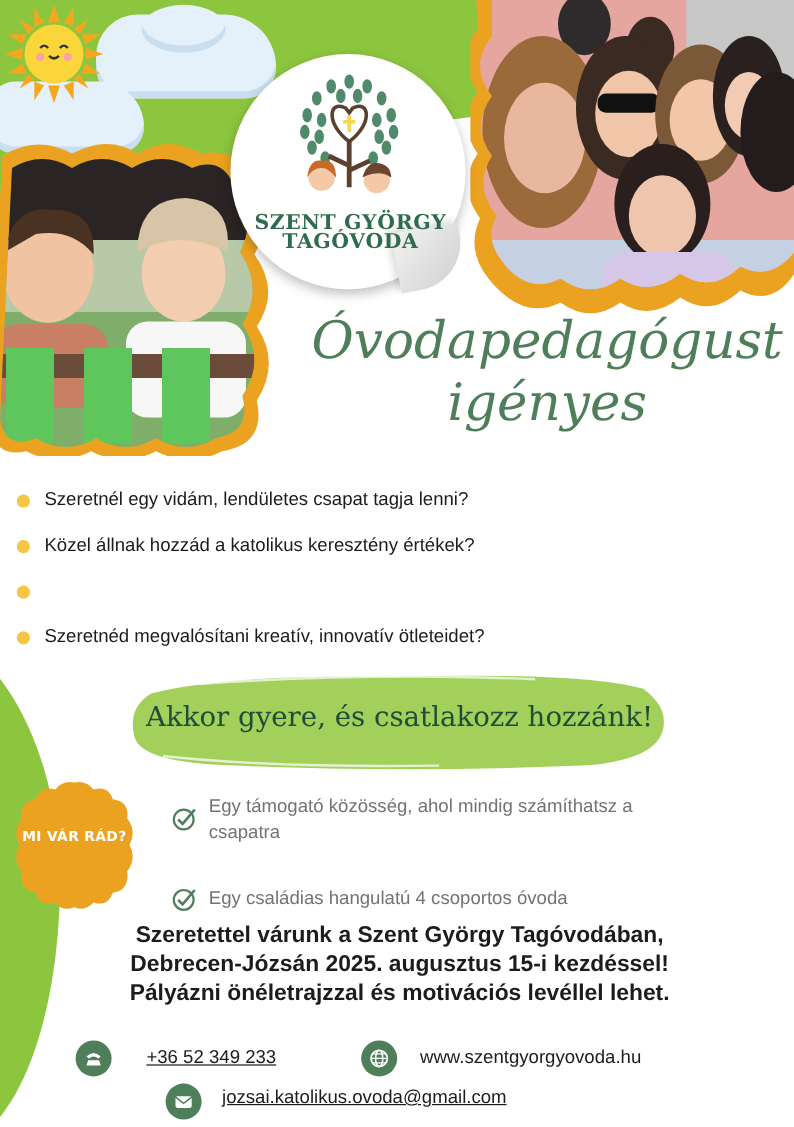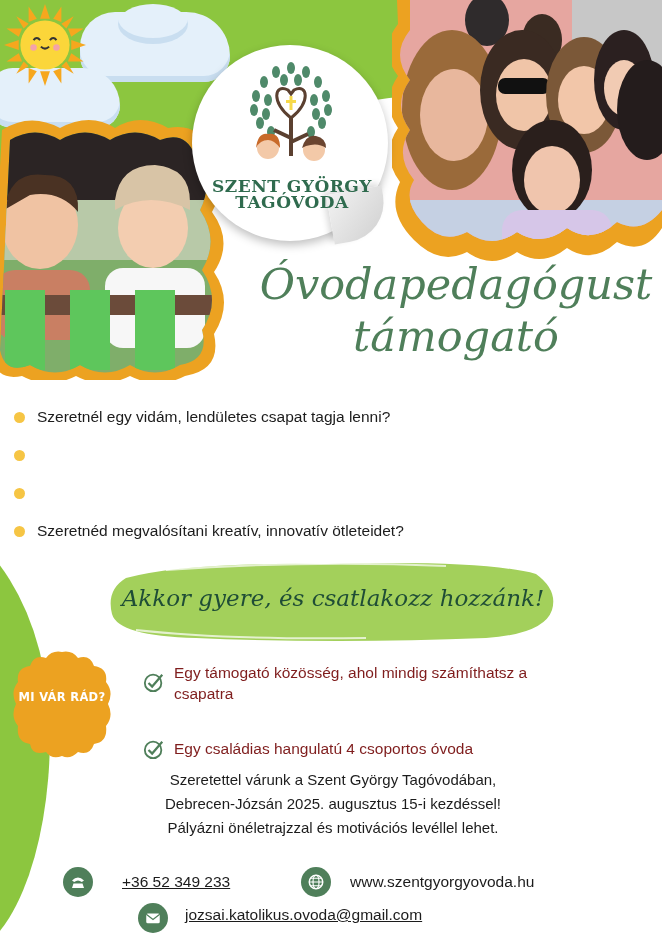--- a/index.html
+++ b/index.html
@@ -24,32 +24,32 @@
   
   .headline { left:240px; top:258px; width:400px; text-align:center; color:#4f7f5a; font-family:"DejaVu Serif", serif; font-style:italic; font-size:43px; line-height:52px;margin-left:16px; }
   
   .bullets { left:14px; top:398px; width:520px; margin:0; padding:0; list-style:none; }
   .bullets li { display:flex; align-items:center; height:38px; font-size:15.5px; color:#1c1c1c; }
   .dot { width:11px; height:11px; border-radius:50%; background:#f6c544; margin-right:12px; flex:none; }
   
   .left-blob { left:-180px; top:515px; width:230px; height:440px; background:#8cc63f; border-radius:0 60% 40% 0 / 0 50% 50% 0; }
   
   .banner { left:106px; top:560px; width:452px; height:82px; }
-  .banner-text { left:108px; top:578px; width:450px; text-align:center; color:#1f4d36; font-family:"DejaVu Serif", serif; font-style:italic; font-size:23px; line-height:40px; }
+  .banner-text { left:108px; top:578px; width:450px; text-align:center; color:#1f4d36; font-family:"DejaVu Serif", serif; font-size:23px; line-height:40px; }
   
   .badge { left:12px; top:650px; width:100px; height:110px; }
   .badge-text { left:12px; top:690px; width:100px; text-align:center; color:#fff; font-family:"DejaVu Sans", sans-serif; font-weight:bold; font-size:11.5px; letter-spacing:0.3px; }
   
   .checks { left:143px; top:662px; width:440px; margin:0; padding:0; list-style:none; }
-  .checks li { display:flex; align-items:flex-start; font-size:15.5px; color:#7f1d1d; line-height:21px; }
+  .checks li { display:flex; align-items:flex-start; font-size:15.5px; color:#737373; line-height:21px; }
   .checks li + li { margin-top:34px;text-align:center; }
   .check-icon { width:22px; height:22px; margin:9px 9px 0 0; flex:none; }
   .checks li.single .check-icon { margin-top:0; }
   
-  .closing { left:100px; top:768px; width:466px; text-align:center; font-weight:normal; font-size:15px; line-height:24px; color:#1c1c1c; }
+  .closing { left:100px; top:768px; width:466px; text-align:center; font-weight:bold; font-size:19px; line-height:24px; color:#1c1c1c; }
   
   .contact-icon { width:30px; height:30px; border-radius:50%; background:#4f7f5a; display:flex; align-items:center; justify-content:center; }
   .contact-text { font-size:15.5px; color:#1c1c1c; }
   .underline { text-decoration:underline; }
 </style>
 </head>
 <body>
 
 <div class="abs top-bg"></div>
 <div class="abs top-white-curve"></div>
@@ -173,30 +173,31 @@
   <circle cx="68" cy="92" r="11" fill="#f3c9a8"></circle>
     <path d="M56 90 Q60 76 70 78 Q80 80 80 90 Q72 84 60 88" fill="#6b4530"></path>
 </svg>
 <div class="abs logo-text">
   <div>SZENT GYÖRGY</div>
   <div>TAGÓVODA</div>
 </div>
 
 <div class="abs headline">
   <div>Óvodapedagógust</div>
-  <div>támogató</div>
+  <div>igényes</div>
 </div>
 
 <ul class="abs bullets">
   <li>
       <span class="dot"></span>
       <span>Szeretnél egy vidám, lendületes csapat tagja lenni?</span>
     </li>
   <li>
       <span class="dot"></span>
+      <span>Közel állnak hozzád a katolikus keresztény értékek?</span>
     </li>
   <li>
       <span class="dot"></span>
     </li>
   <li>
       <span class="dot"></span>
       <span>Szeretnéd megvalósítani kreatív, innovatív ötleteidet?</span>
     </li>
 </ul>
 

